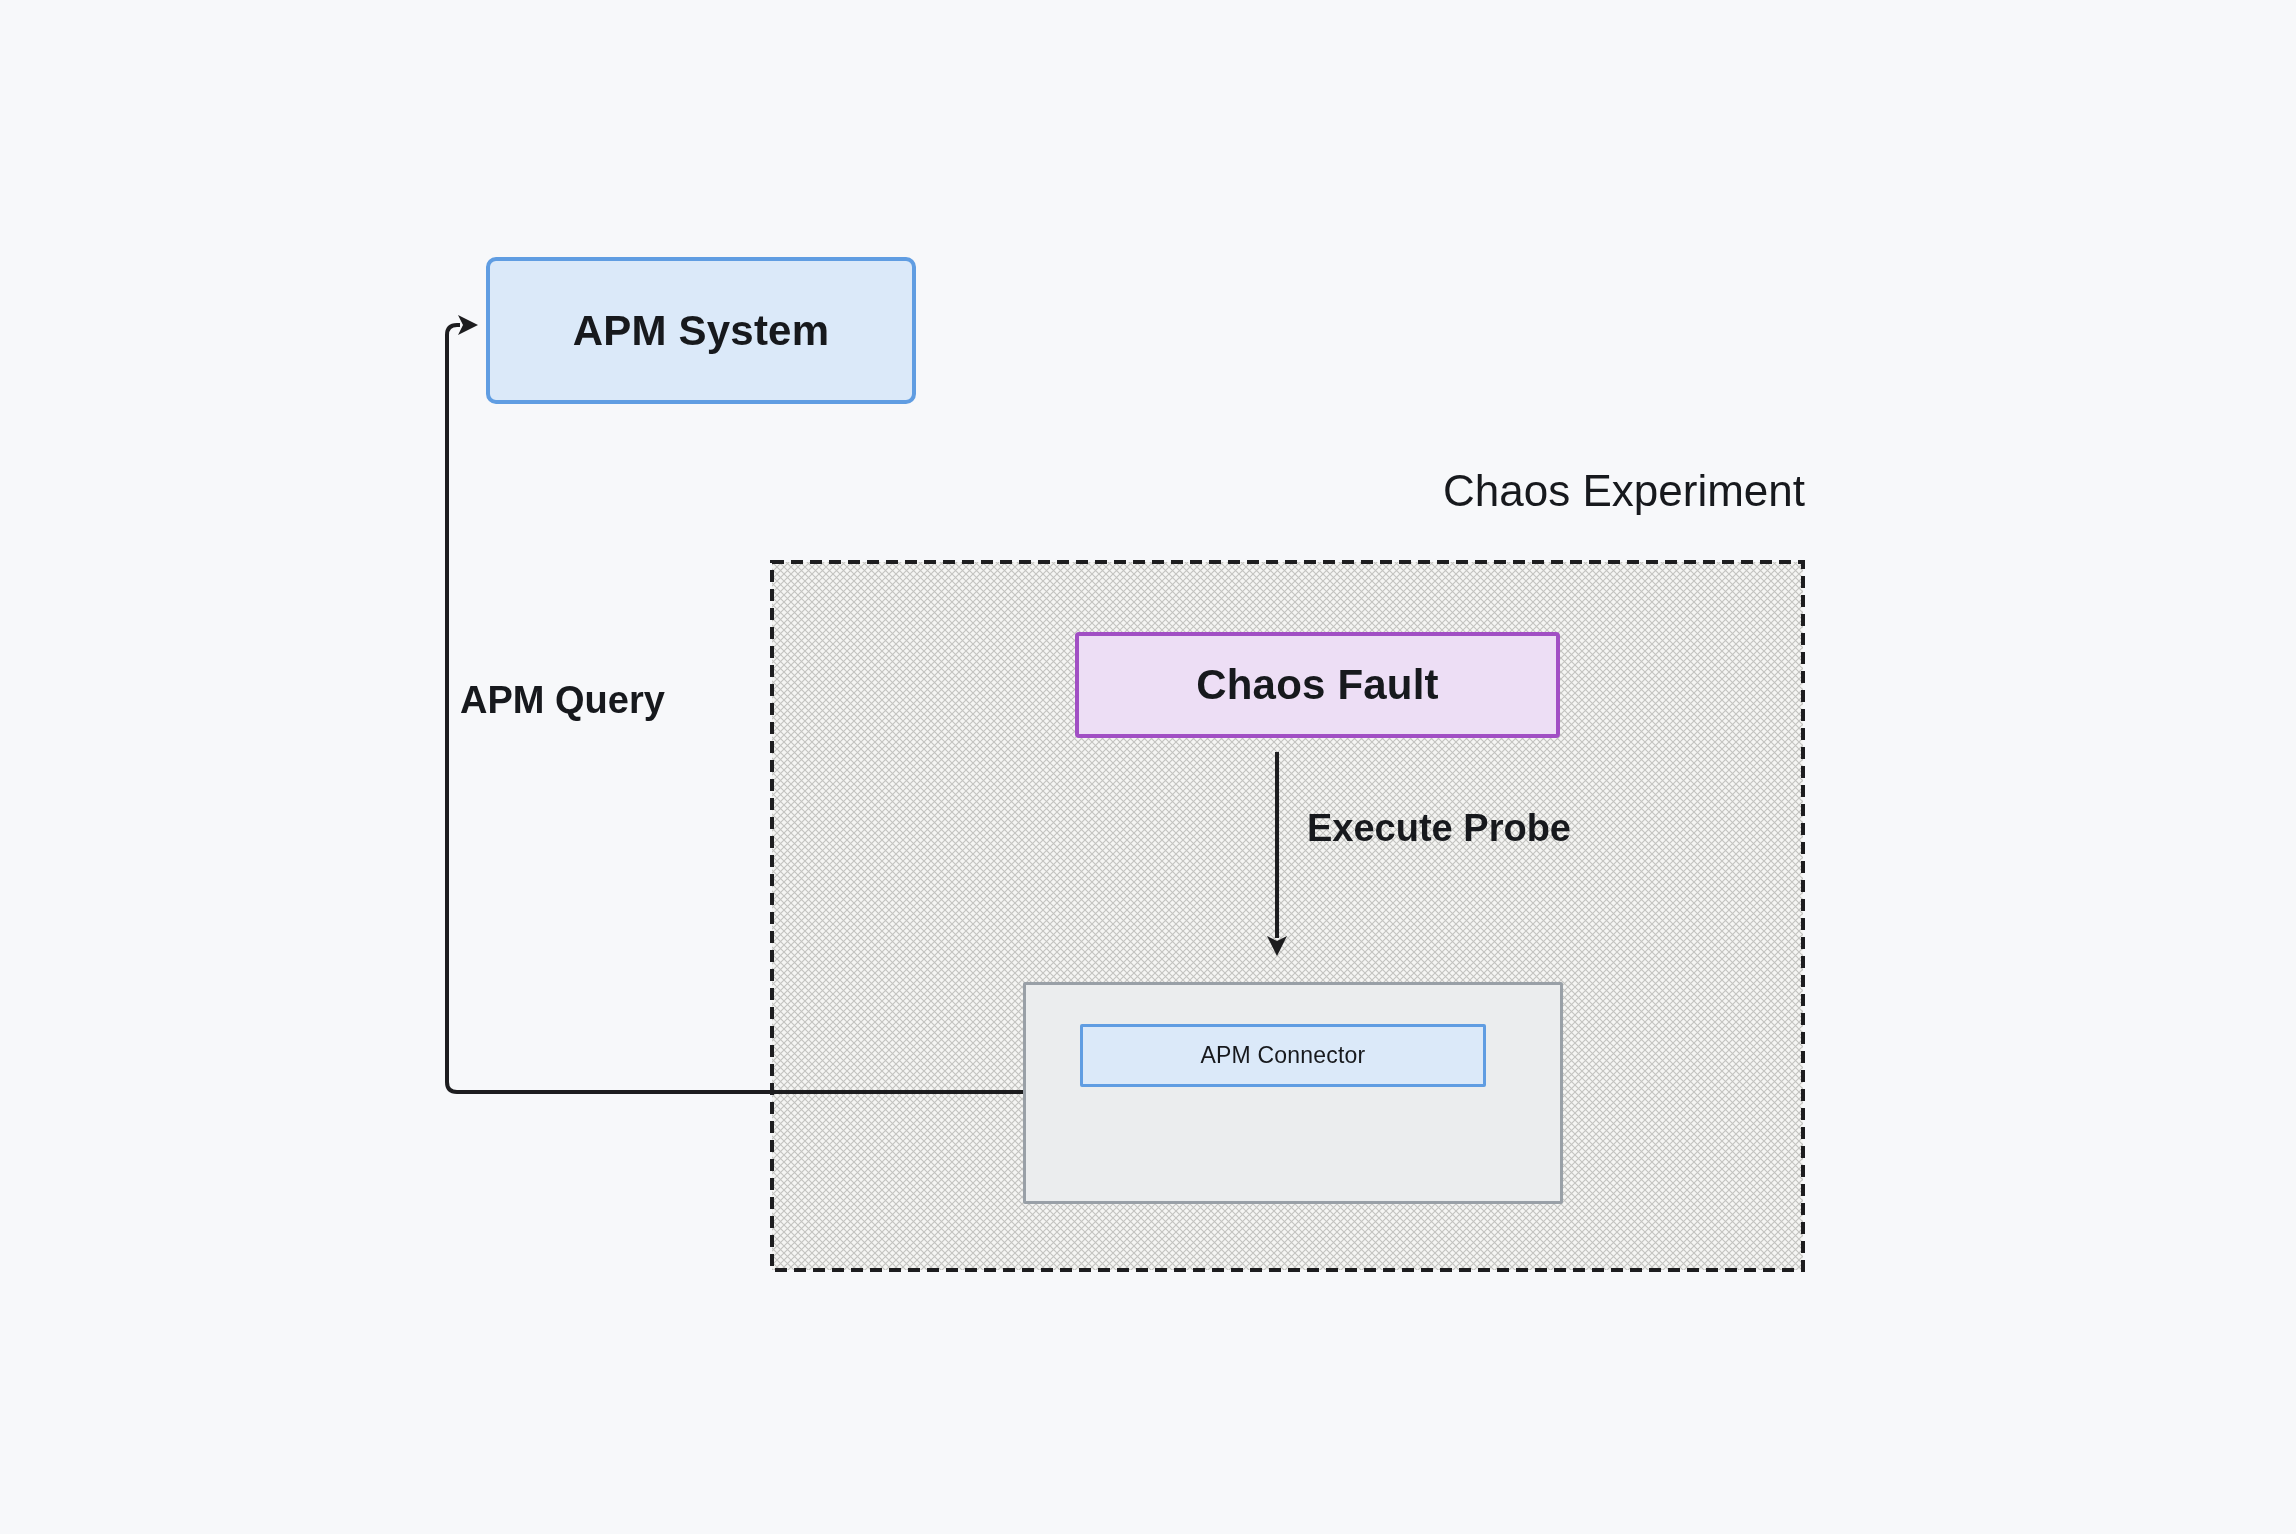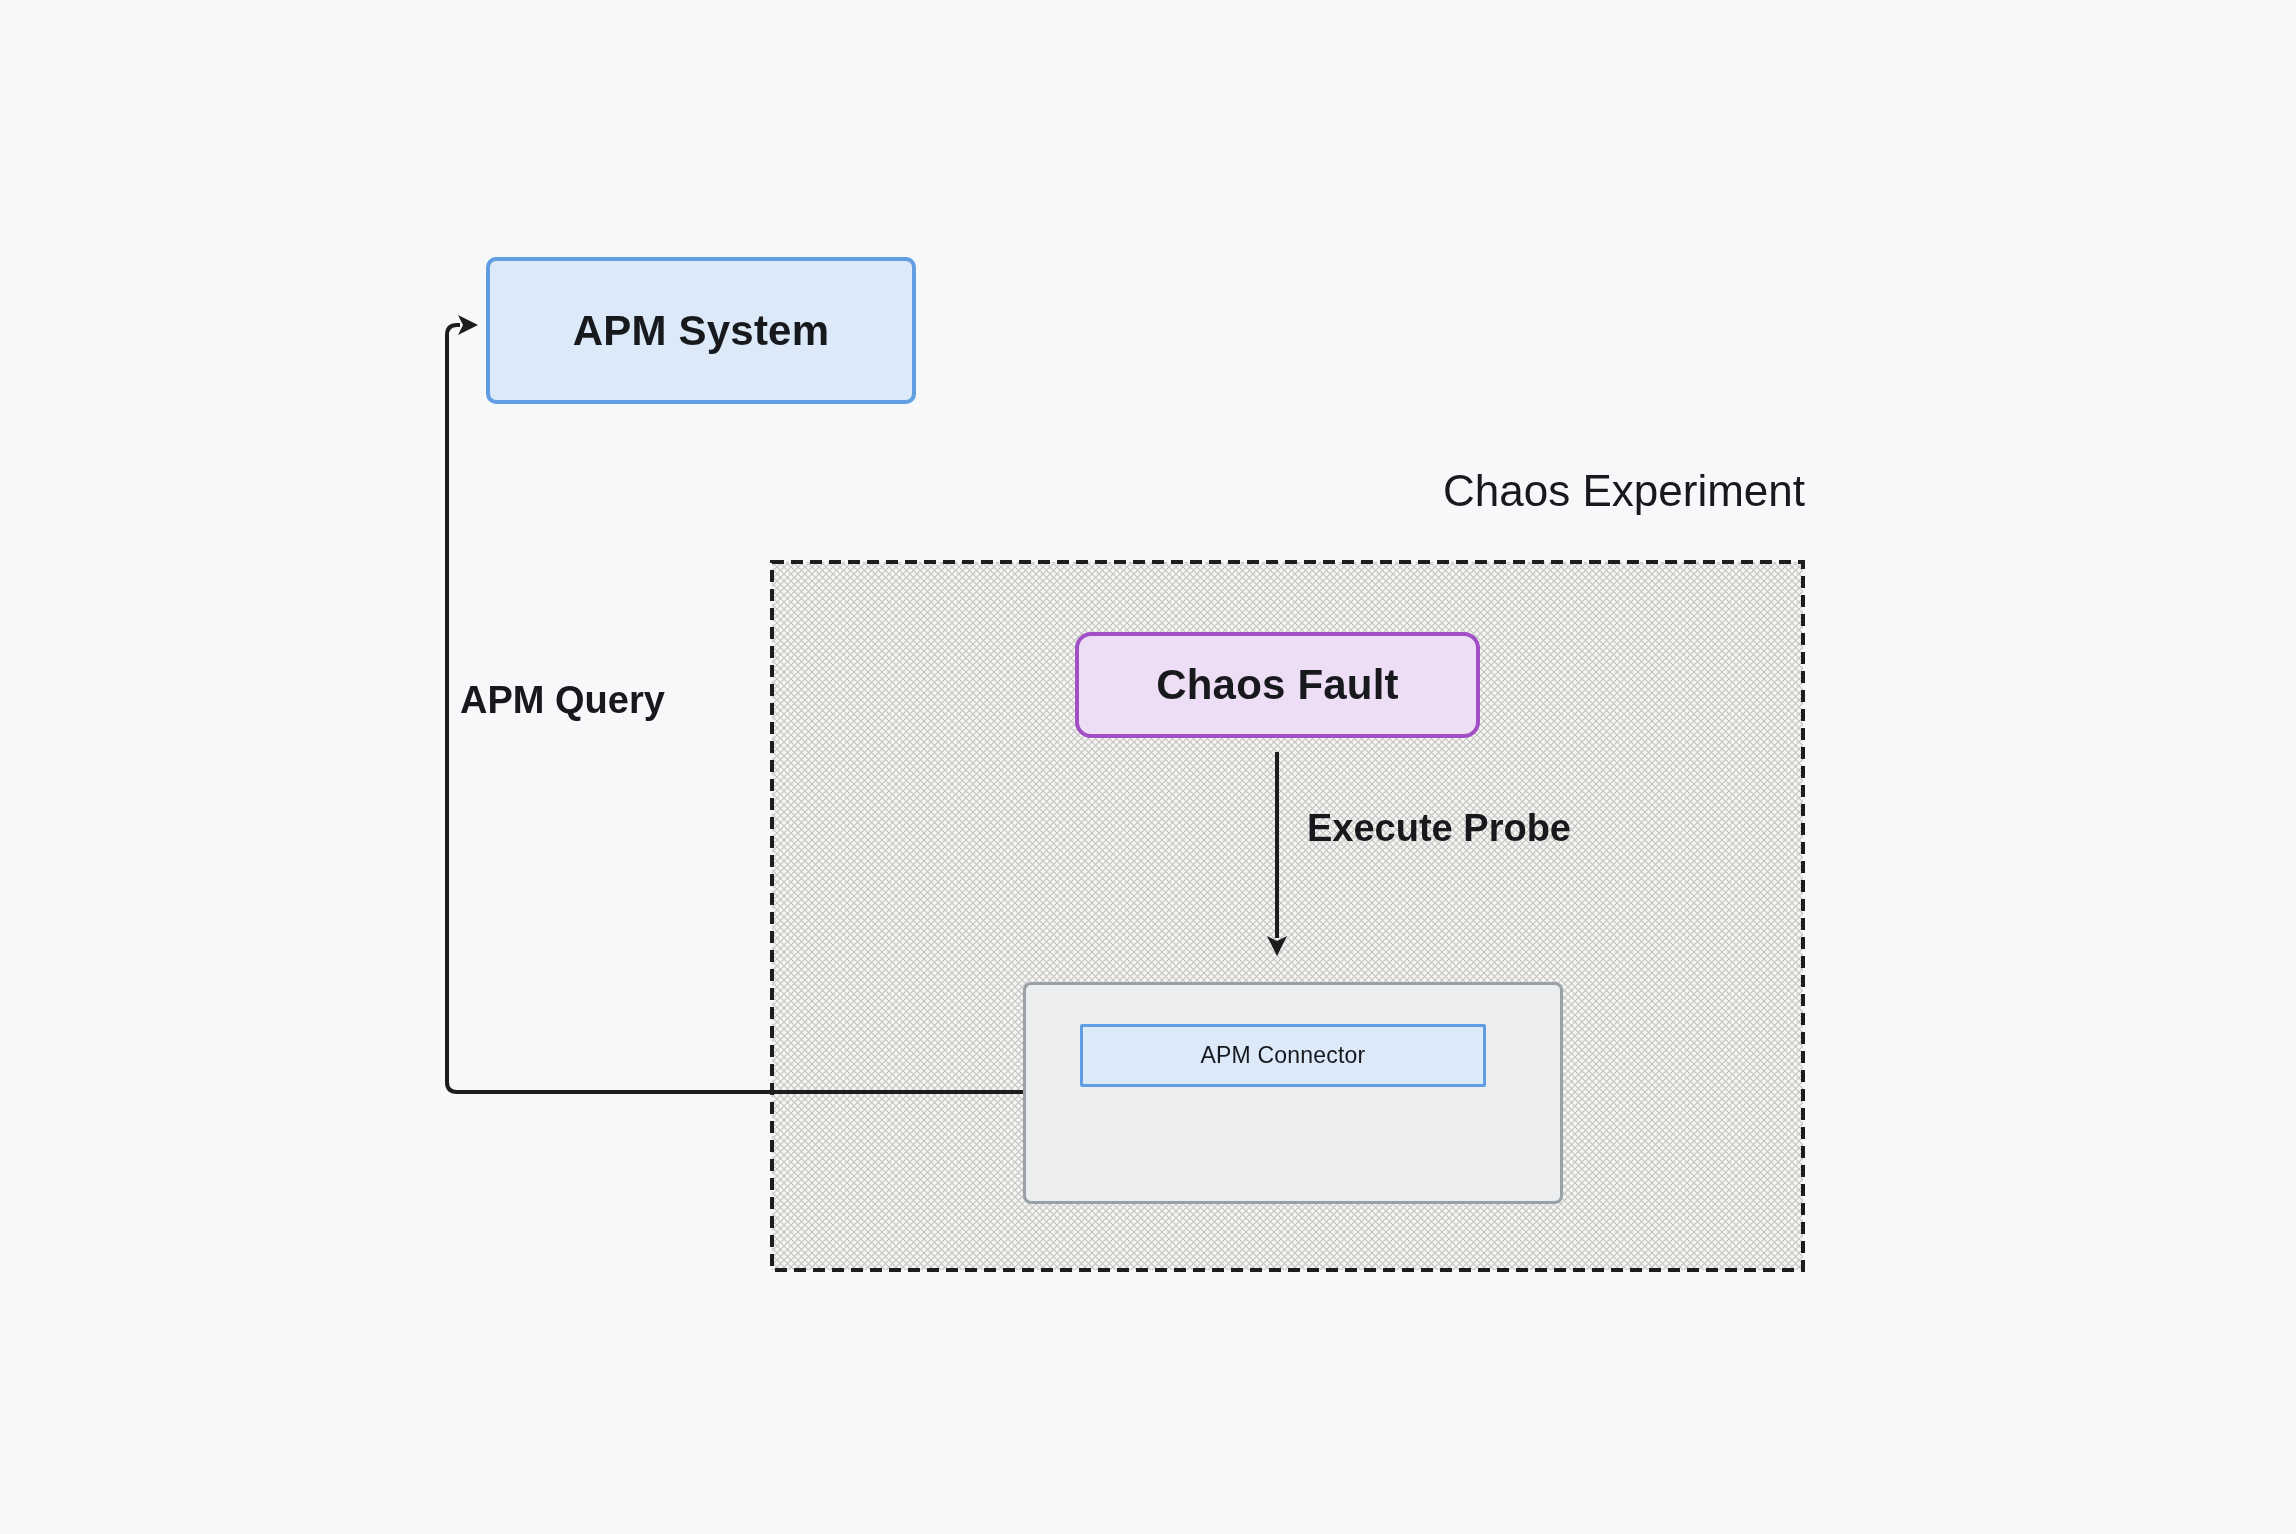--- a/index.html
+++ b/index.html
@@ -54,31 +54,31 @@
   }
 
   #apm-system {
     left: 486px; top: 257px; width: 430px; height: 147px;
     background: var(--blue-fill, #dbe9f9);
     border: 4px solid var(--blue-border, #609de2);
     border-radius: 10px;
   }
 
   #chaos-fault {
-    left: 1075px; top: 632px; width: 405px; height: 106px;
+    left: 1075px; top: 632px; width: 485px; height: 106px;
     background: var(--purple-fill, #eddef5);
     border: 4px solid var(--purple-border, #a14fc4);
-    border-radius: 16px;
+    border-radius: 4px;
   }
 
   #apm-probe {
     left: 1023px; top: 982px; width: 540px; height: 222px;
     background: var(--gray-fill, #ebedee);
     border: 3px solid var(--gray-border, #99a0a7);
-    border-radius: 8px;
+    border-radius: 2px;
     display: block;
   }
 
   #apm-connector {
     position: absolute;
     left: 54px; top: 39px; width: 406px; height: 63px;
     box-sizing: border-box;
     background: var(--blue-fill, #dbe9f9);
     border: 3px solid var(--blue-border, #609de2);
     border-radius: 2px;

